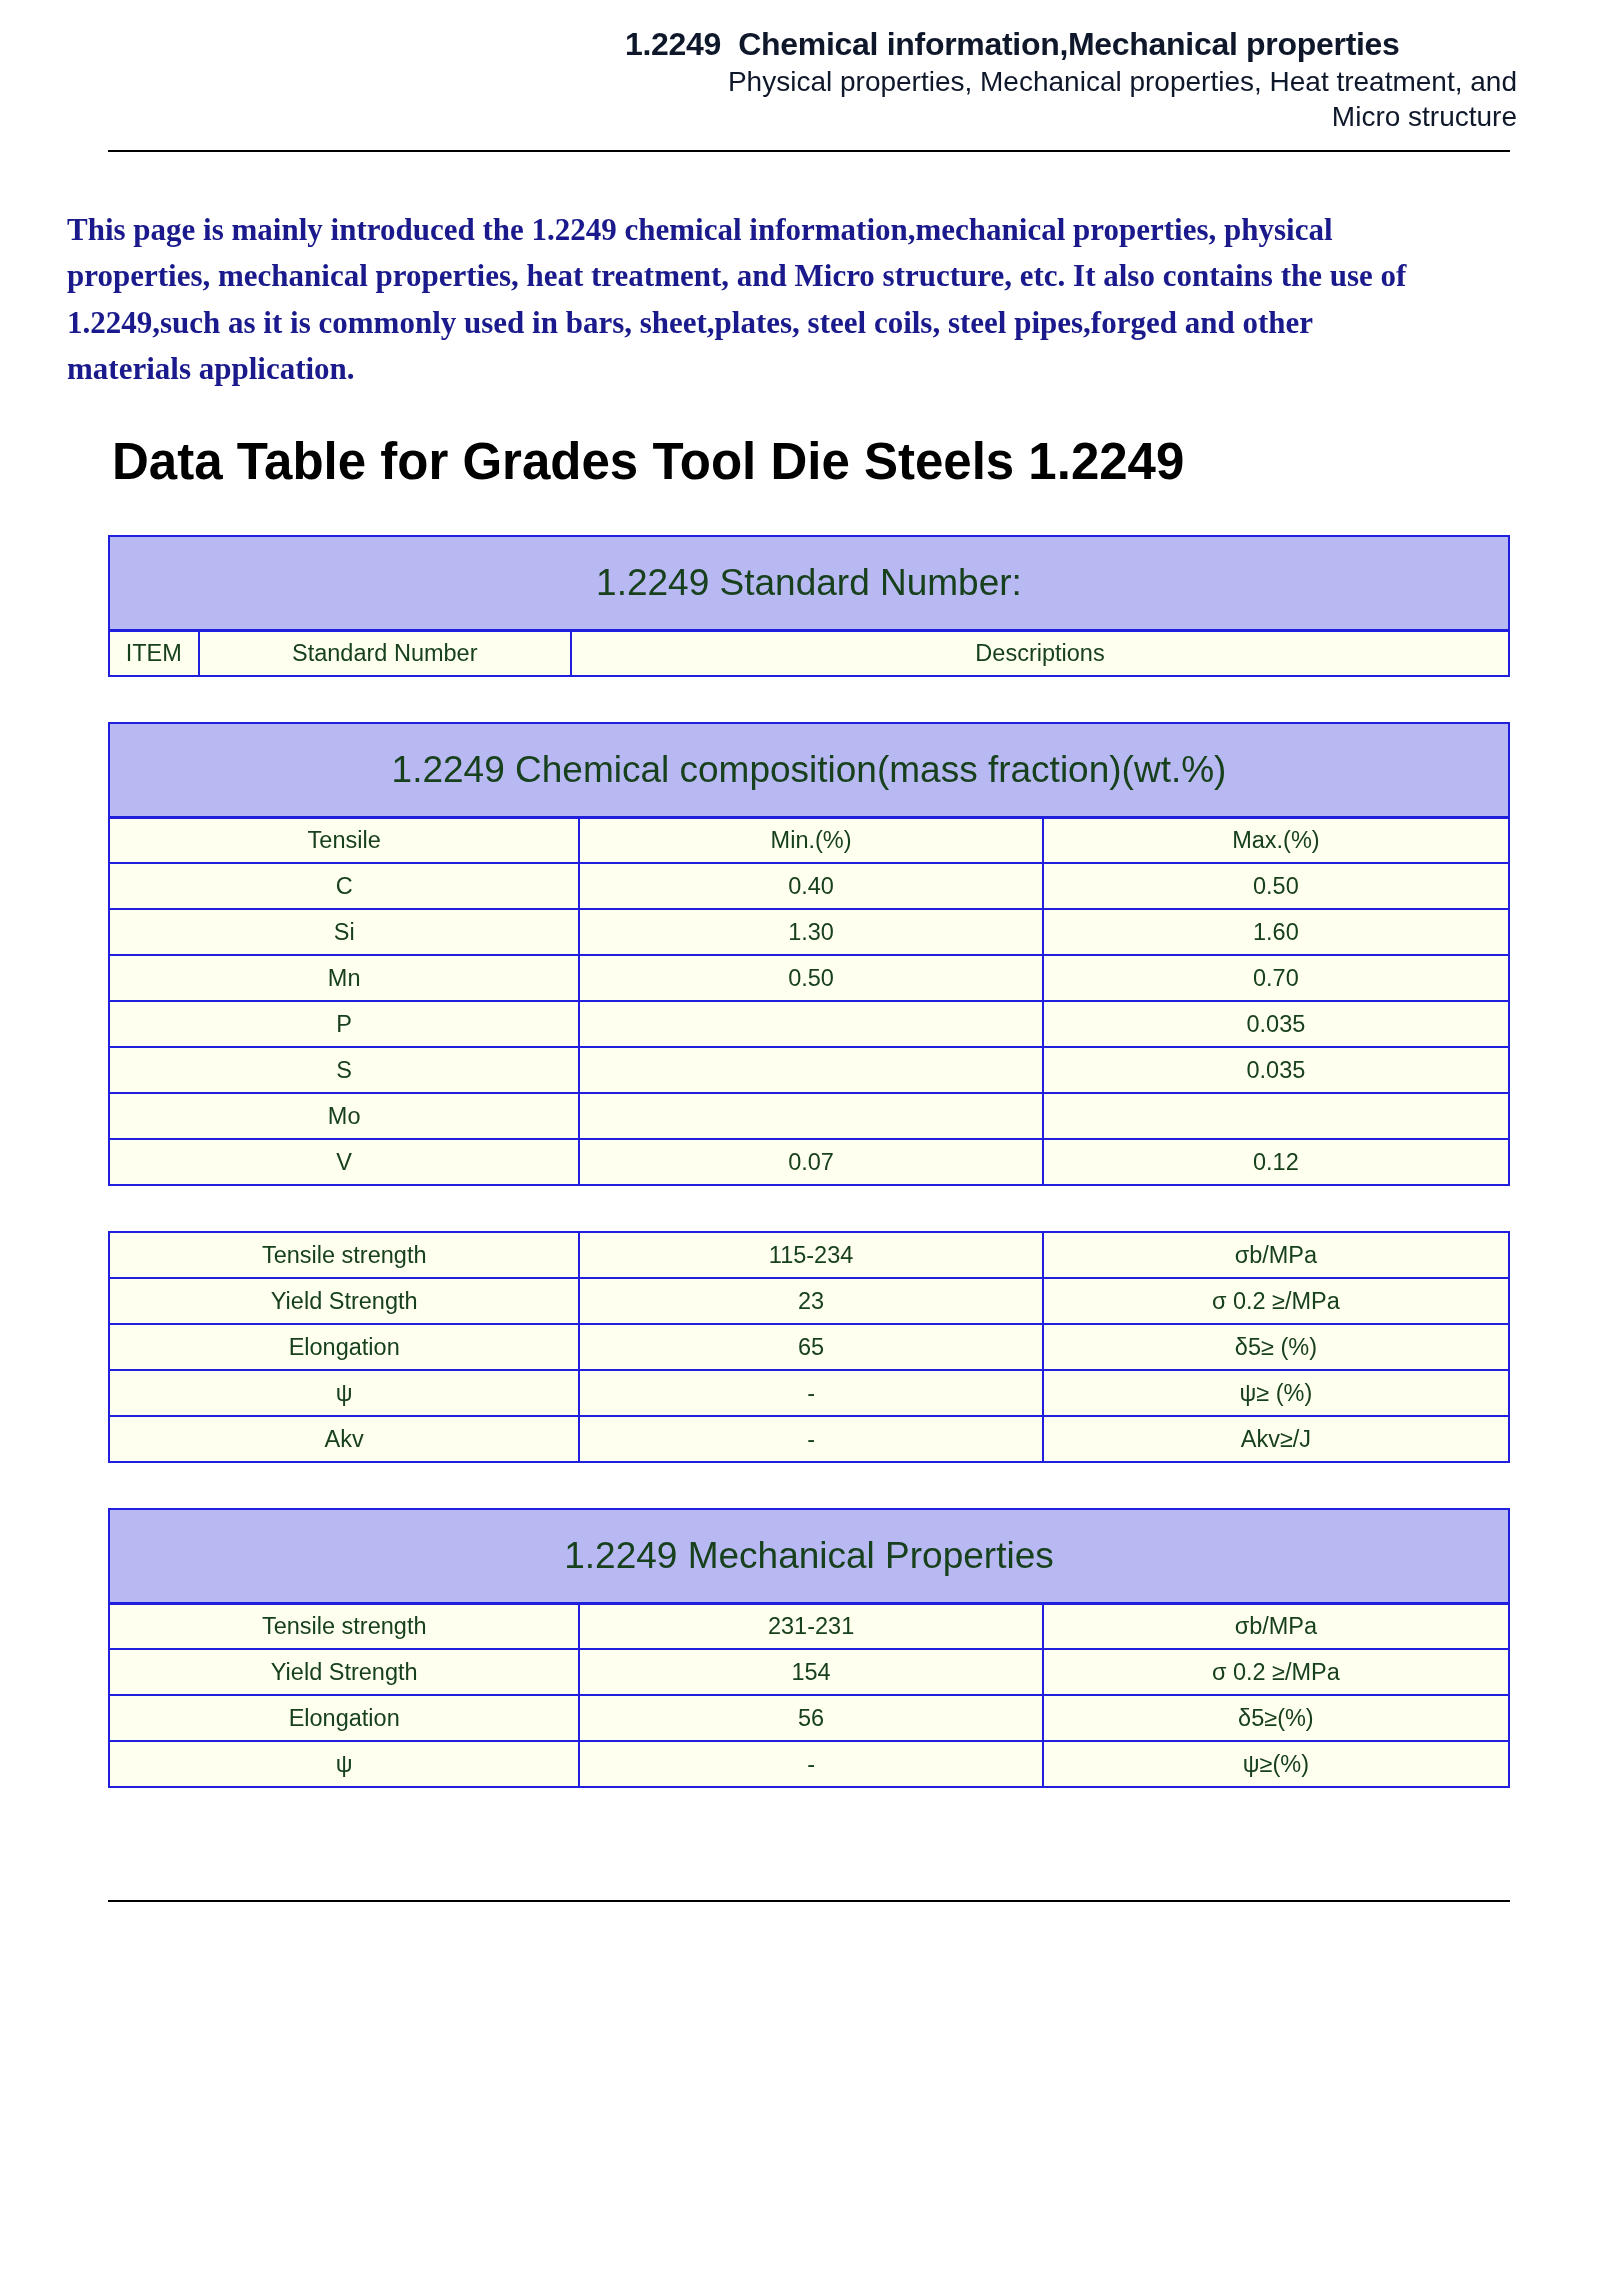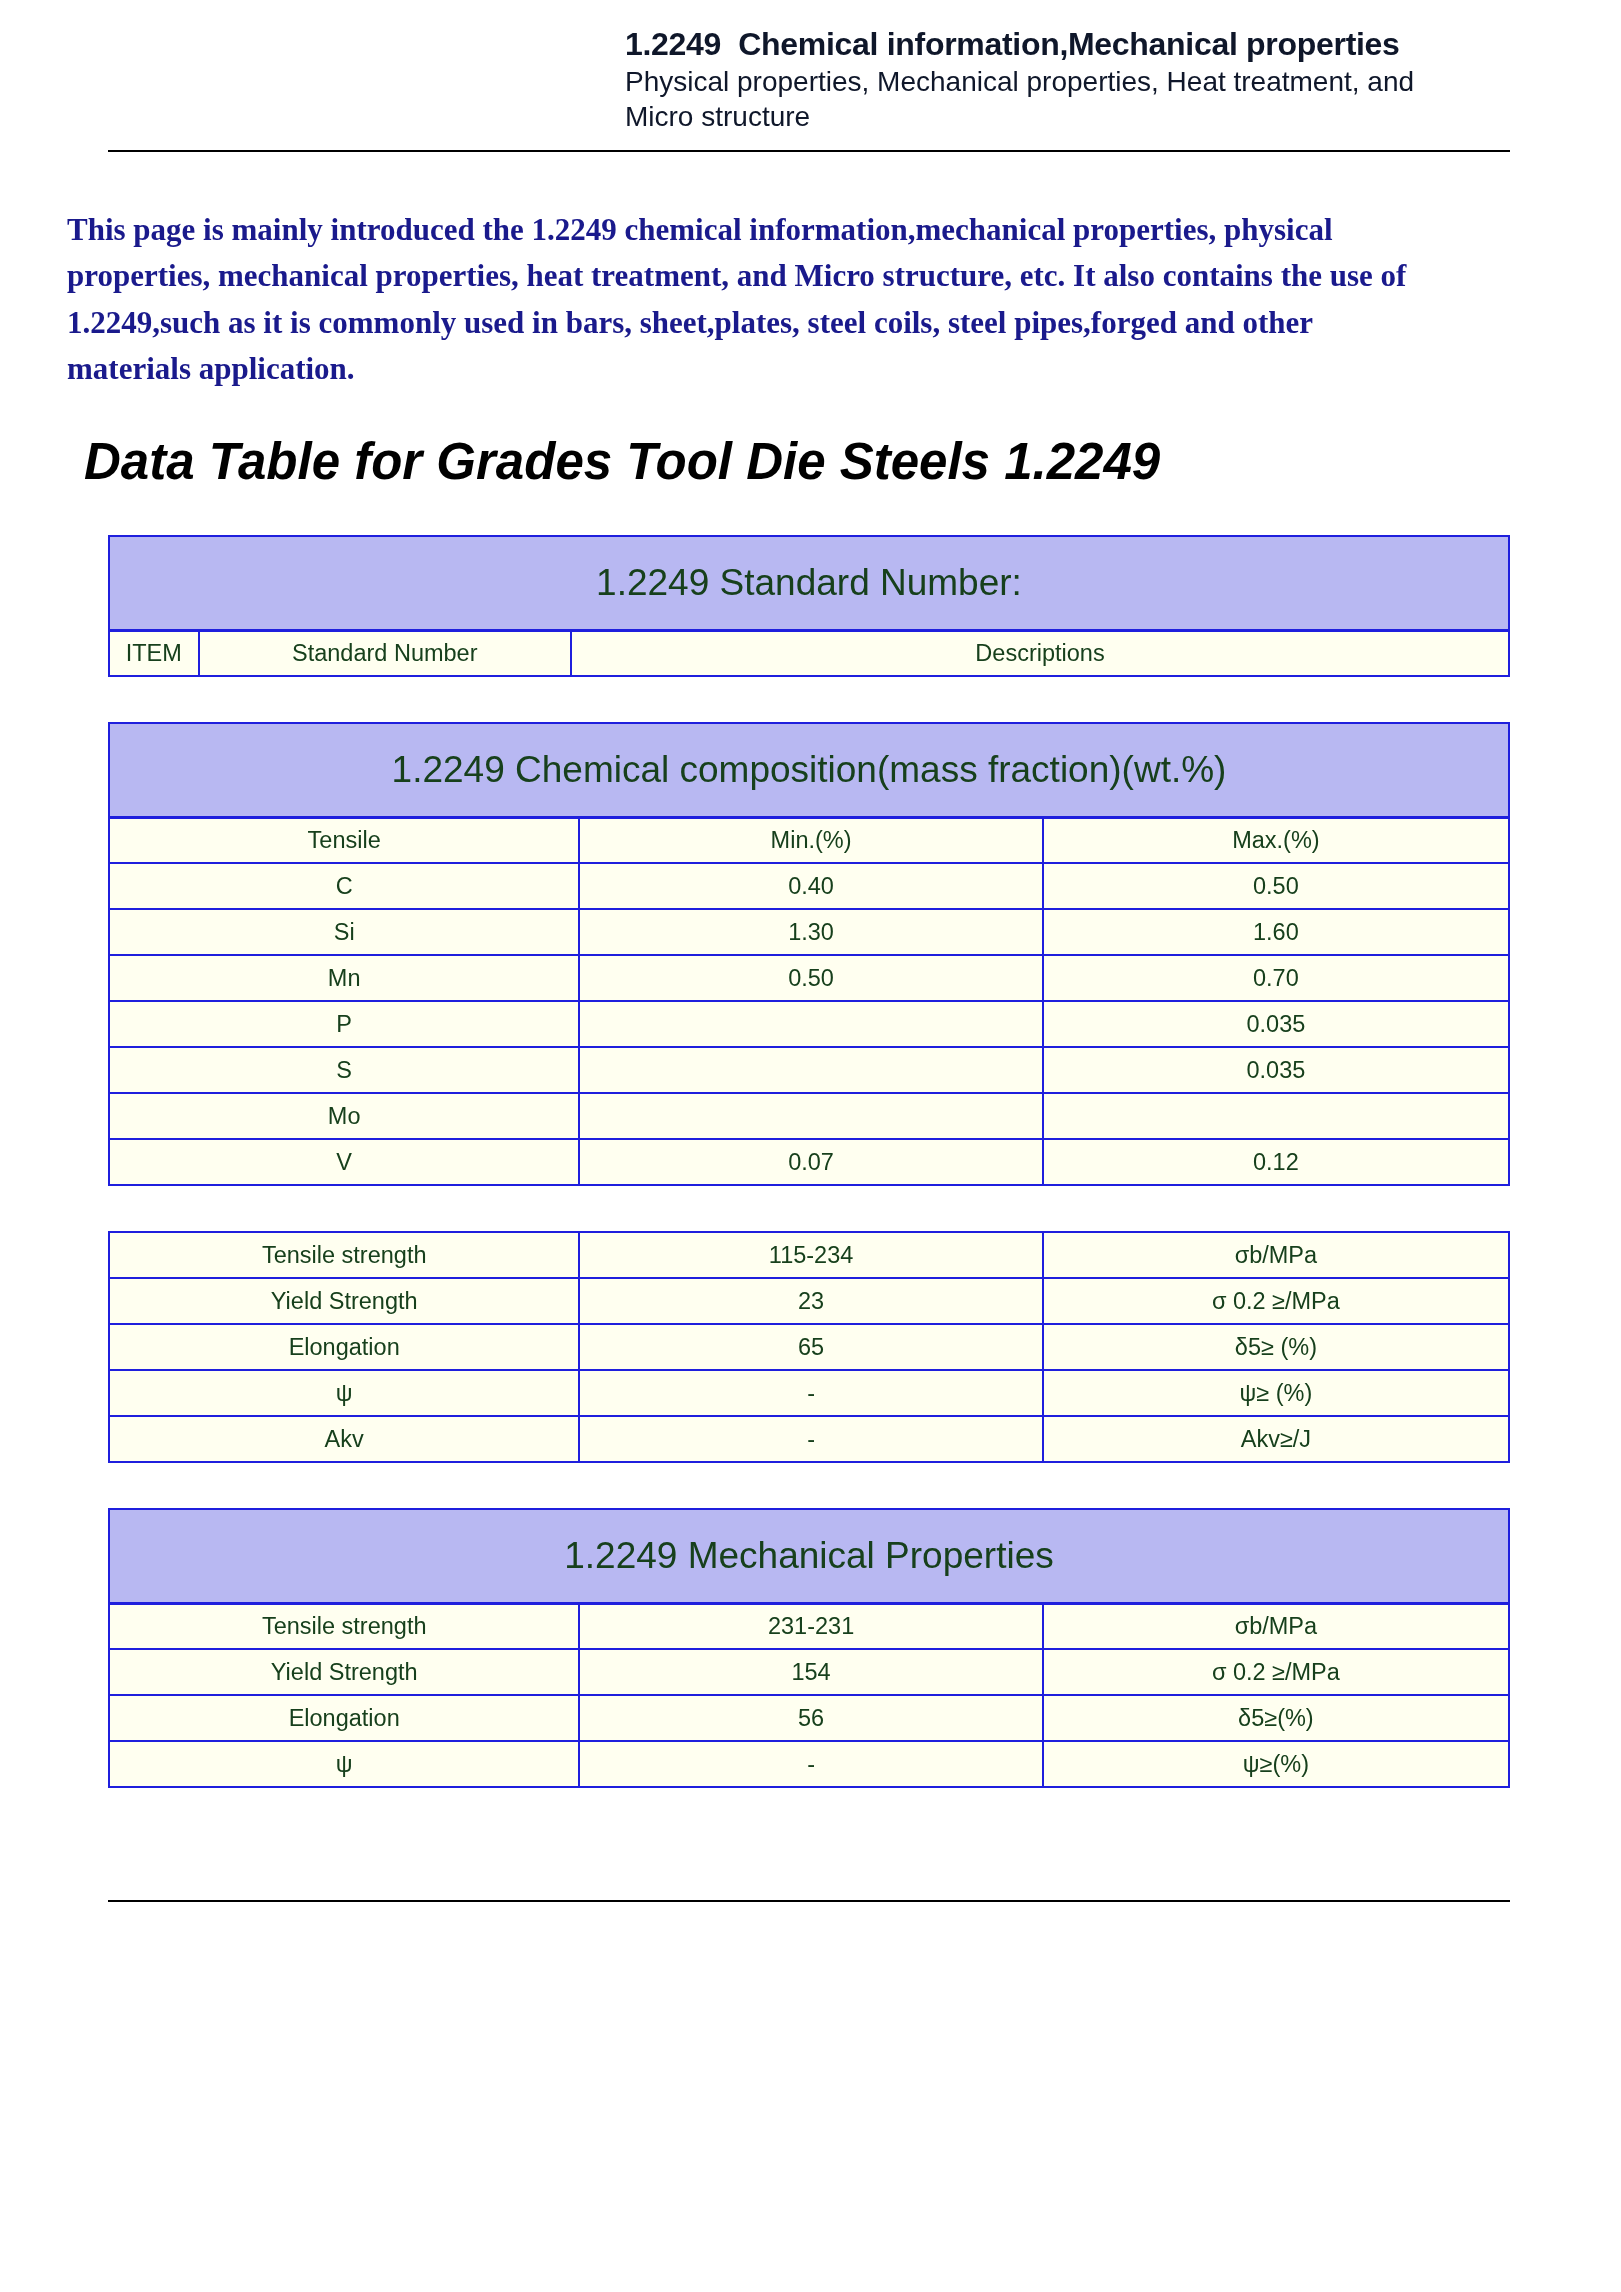--- a/index.html
+++ b/index.html
@@ -30,48 +30,48 @@
     line-height:1.15;
     letter-spacing:-0.3px;
     white-space:pre-wrap;
   }
   .hdr-sub{
     font-size:28px;
     font-weight:normal;
     line-height:1.25;
     margin-top:2px;
     white-space:pre-line;
+    text-align:right;
   }
   .rule{
     border:none;
     height:0;
     border-top:2.9px solid var(--rule-black);
     width:1402px;
     margin:0 0 0 108px;
   }
   .top-rule{margin-top:15.7px;}
   .bottom-rule{margin-top:112px;}
   .intro{
     margin:55px 0 0 67px;
     width:1370px;
     font-family:"Liberation Serif",serif;
     font-weight:bold;
     font-size:31px;
     line-height:1.5;
     color:var(--intro-navy);
   }
   h1.page-heading{
-    margin:41px 0 0 84px;
+    margin:41px 0 0 112px;
     font-size:51px;
     line-height:1.1;
     font-weight:bold;
     color:#000;
     letter-spacing:0;
     font-family:"Liberation Sans",sans-serif;
-    font-style:italic;
   }
   table.data-table{
     border-collapse:collapse;
     table-layout:fixed;
     width:1402px;
     margin:45px 16px 0 108px;
   }
   table.data-table td{
     border:2.9px solid var(--border-blue);
     background:var(--cell-bg);

